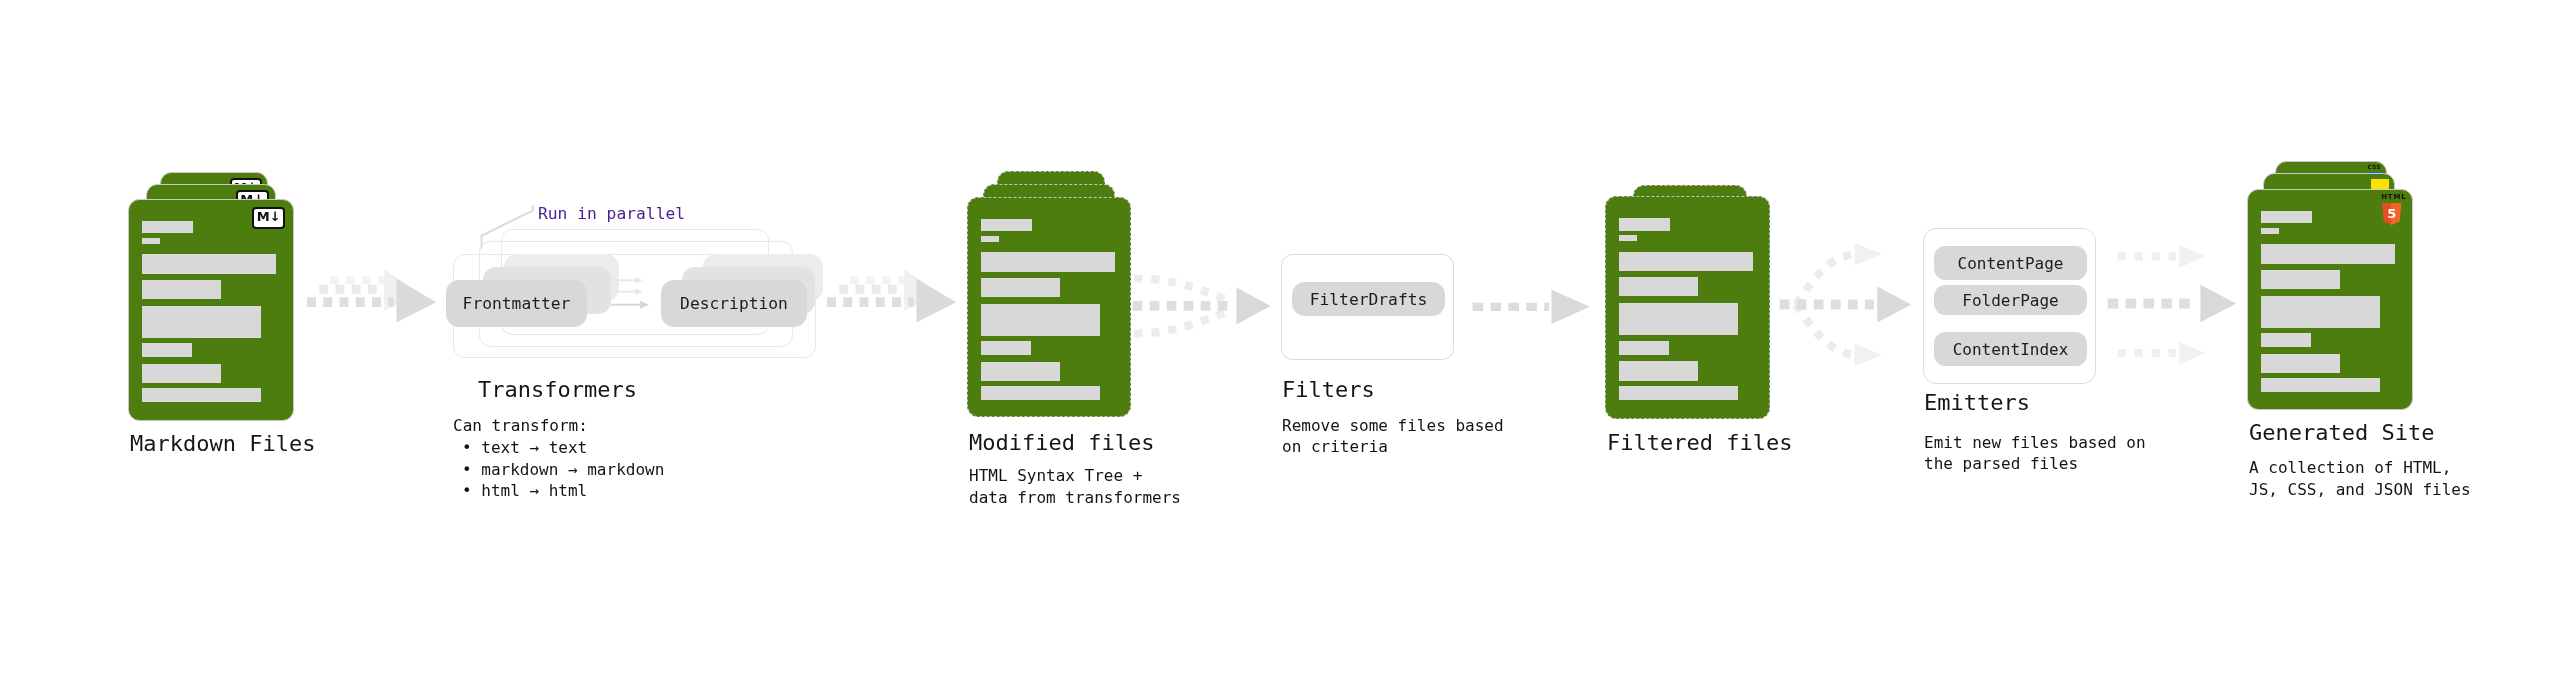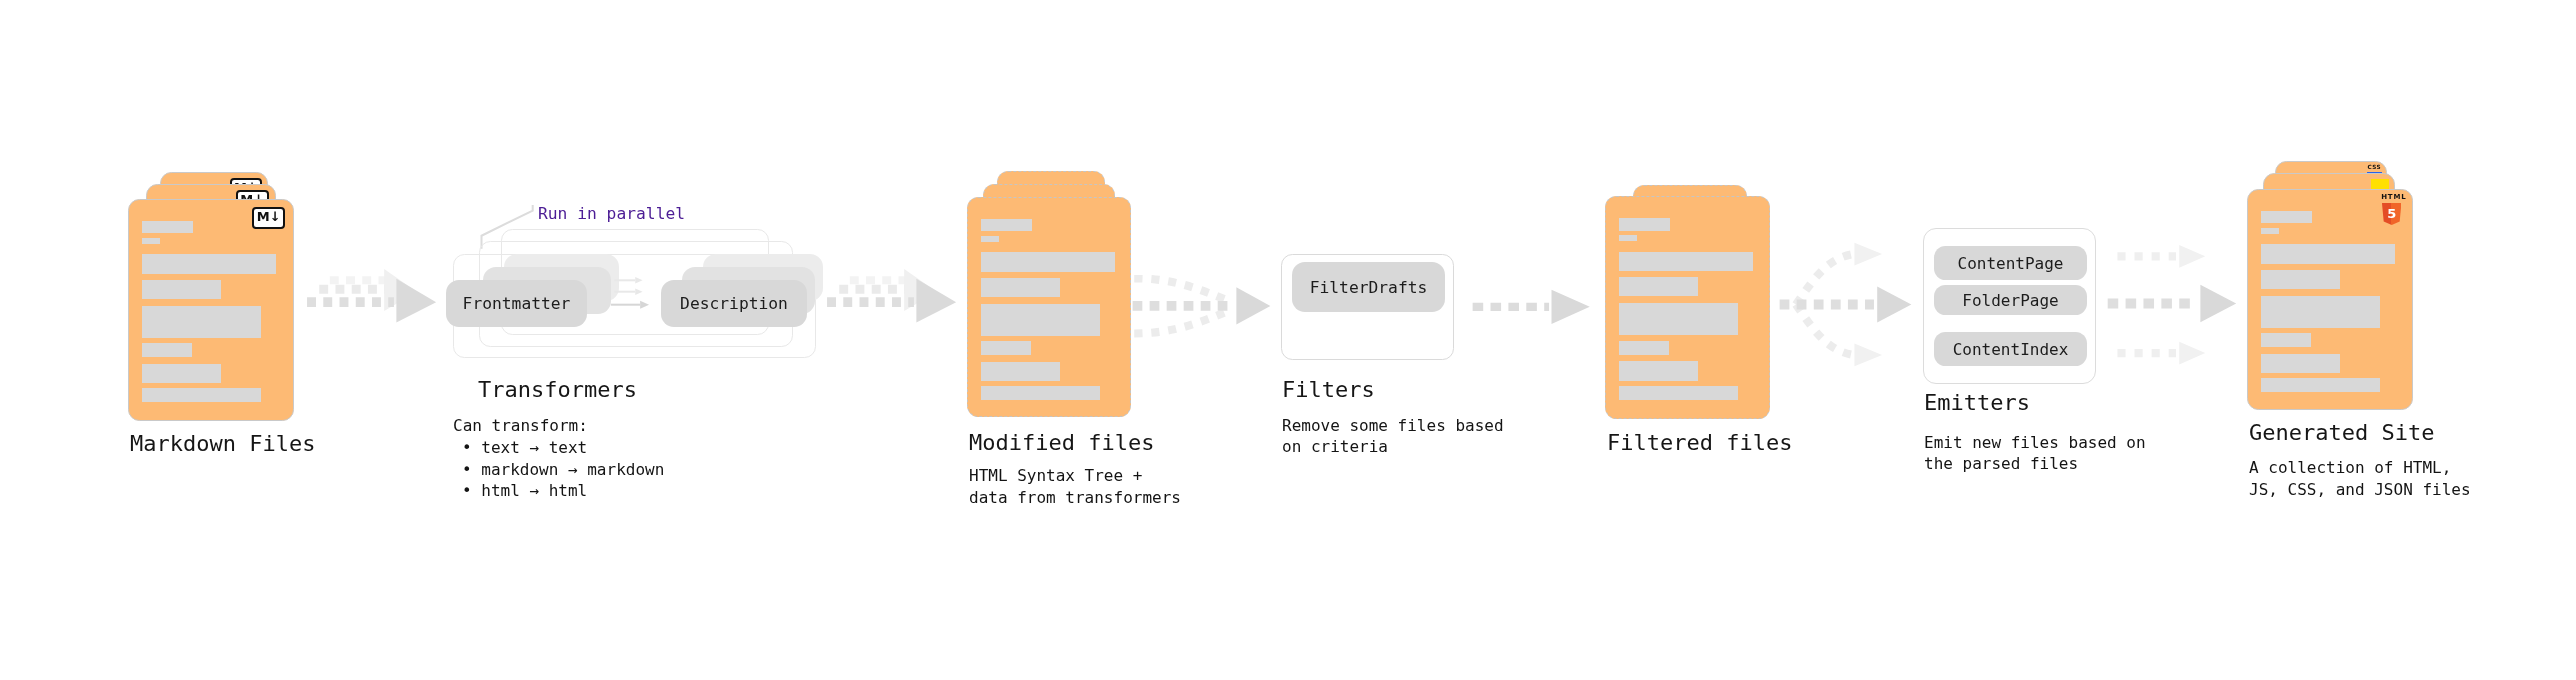--- a/index.html
+++ b/index.html
@@ -2,21 +2,21 @@
 <html style="font-size:13px"><head>
 <meta charset="utf-8">
 <style>
   html,body{margin:0;padding:0;background:#ffffff;}
   .canvas{
     position:relative;width:2576px;height:681px;background:#ffffff;overflow:hidden;
     font-family:"DejaVu Sans Mono","Liberation Mono",monospace;color:#161616;
   }
   
   .card{
-    position:absolute;background:#fdba74;border:1.6px solid #c9c9c9;border-radius:11.4px;
+    position:absolute;background:#4d7c0f;border:1.6px solid #c9c9c9;border-radius:11.4px;
     box-sizing:border-box;overflow:hidden;
   }
   .card.dashed{border:1.6px dashed #c5c5c5;}
   .bars{padding:21px 0 0 13px;}
   .bar{background:#d8d8d8;}
   .b1{width:51px;height:12.2px;margin-top:0;}
   .b2{width:18px;height:5.7px;margin-top:4.9px;}
   .b3{width:134px;height:19.5px;margin-top:10.6px;}
   .b4{width:79px;height:19.5px;margin-top:5.7px;}
   .b5{width:119px;height:32px;margin-top:6.5px;}
@@ -157,21 +157,21 @@
   </div>
 
   <svg class="abs" style="left:1131px;top:275px;" width="141" height="65" viewBox="0 0 174 80">
     <path d="M4,4 C55,4 85,18 124,33" stroke="#ececec" stroke-width="10" stroke-dasharray="10 11" fill="none"></path>
     <path d="M4,72 C55,72 85,58 124,43" stroke="#ececec" stroke-width="10" stroke-dasharray="10 11" fill="none"></path>
     <line x1="2" y1="38" x2="126" y2="38" stroke="#dedede" stroke-width="12" stroke-dasharray="12 9"></line>
     <polygon points="130,15 172,38 130,61" fill="#d9d9d9"></polygon>
   </svg>
 
   <div class="panel" style="left:1281px;top:254px;width:173px;height:106px;border-radius:11.4px;"></div>
-  <div class="node-btn" style="left:1292px;top:262px;width:153px;height:50px;">FilterDrafts</div>
+  <div class="node-btn" style="left:1292px;top:282px;width:153px;height:34px;">FilterDrafts</div>
   <div class="stage-title" style="left:1282px;top:377px;">Filters</div>
   <div class="stage-desc" style="left:1282px;top:415px;line-height:21px;">
     <div>Remove some files based</div>
     <div>on criteria</div>
   </div>
 
   <svg class="abs" style="left:1471px;top:288px;" width="122" height="41" viewBox="0 0 150 50">
     <line x1="2" y1="23" x2="96" y2="23" stroke="#dcdcdc" stroke-width="10" stroke-dasharray="13 9"></line>
     <polygon points="99,2 146,23 99,44" fill="#d9d9d9"></polygon>
   </svg>

